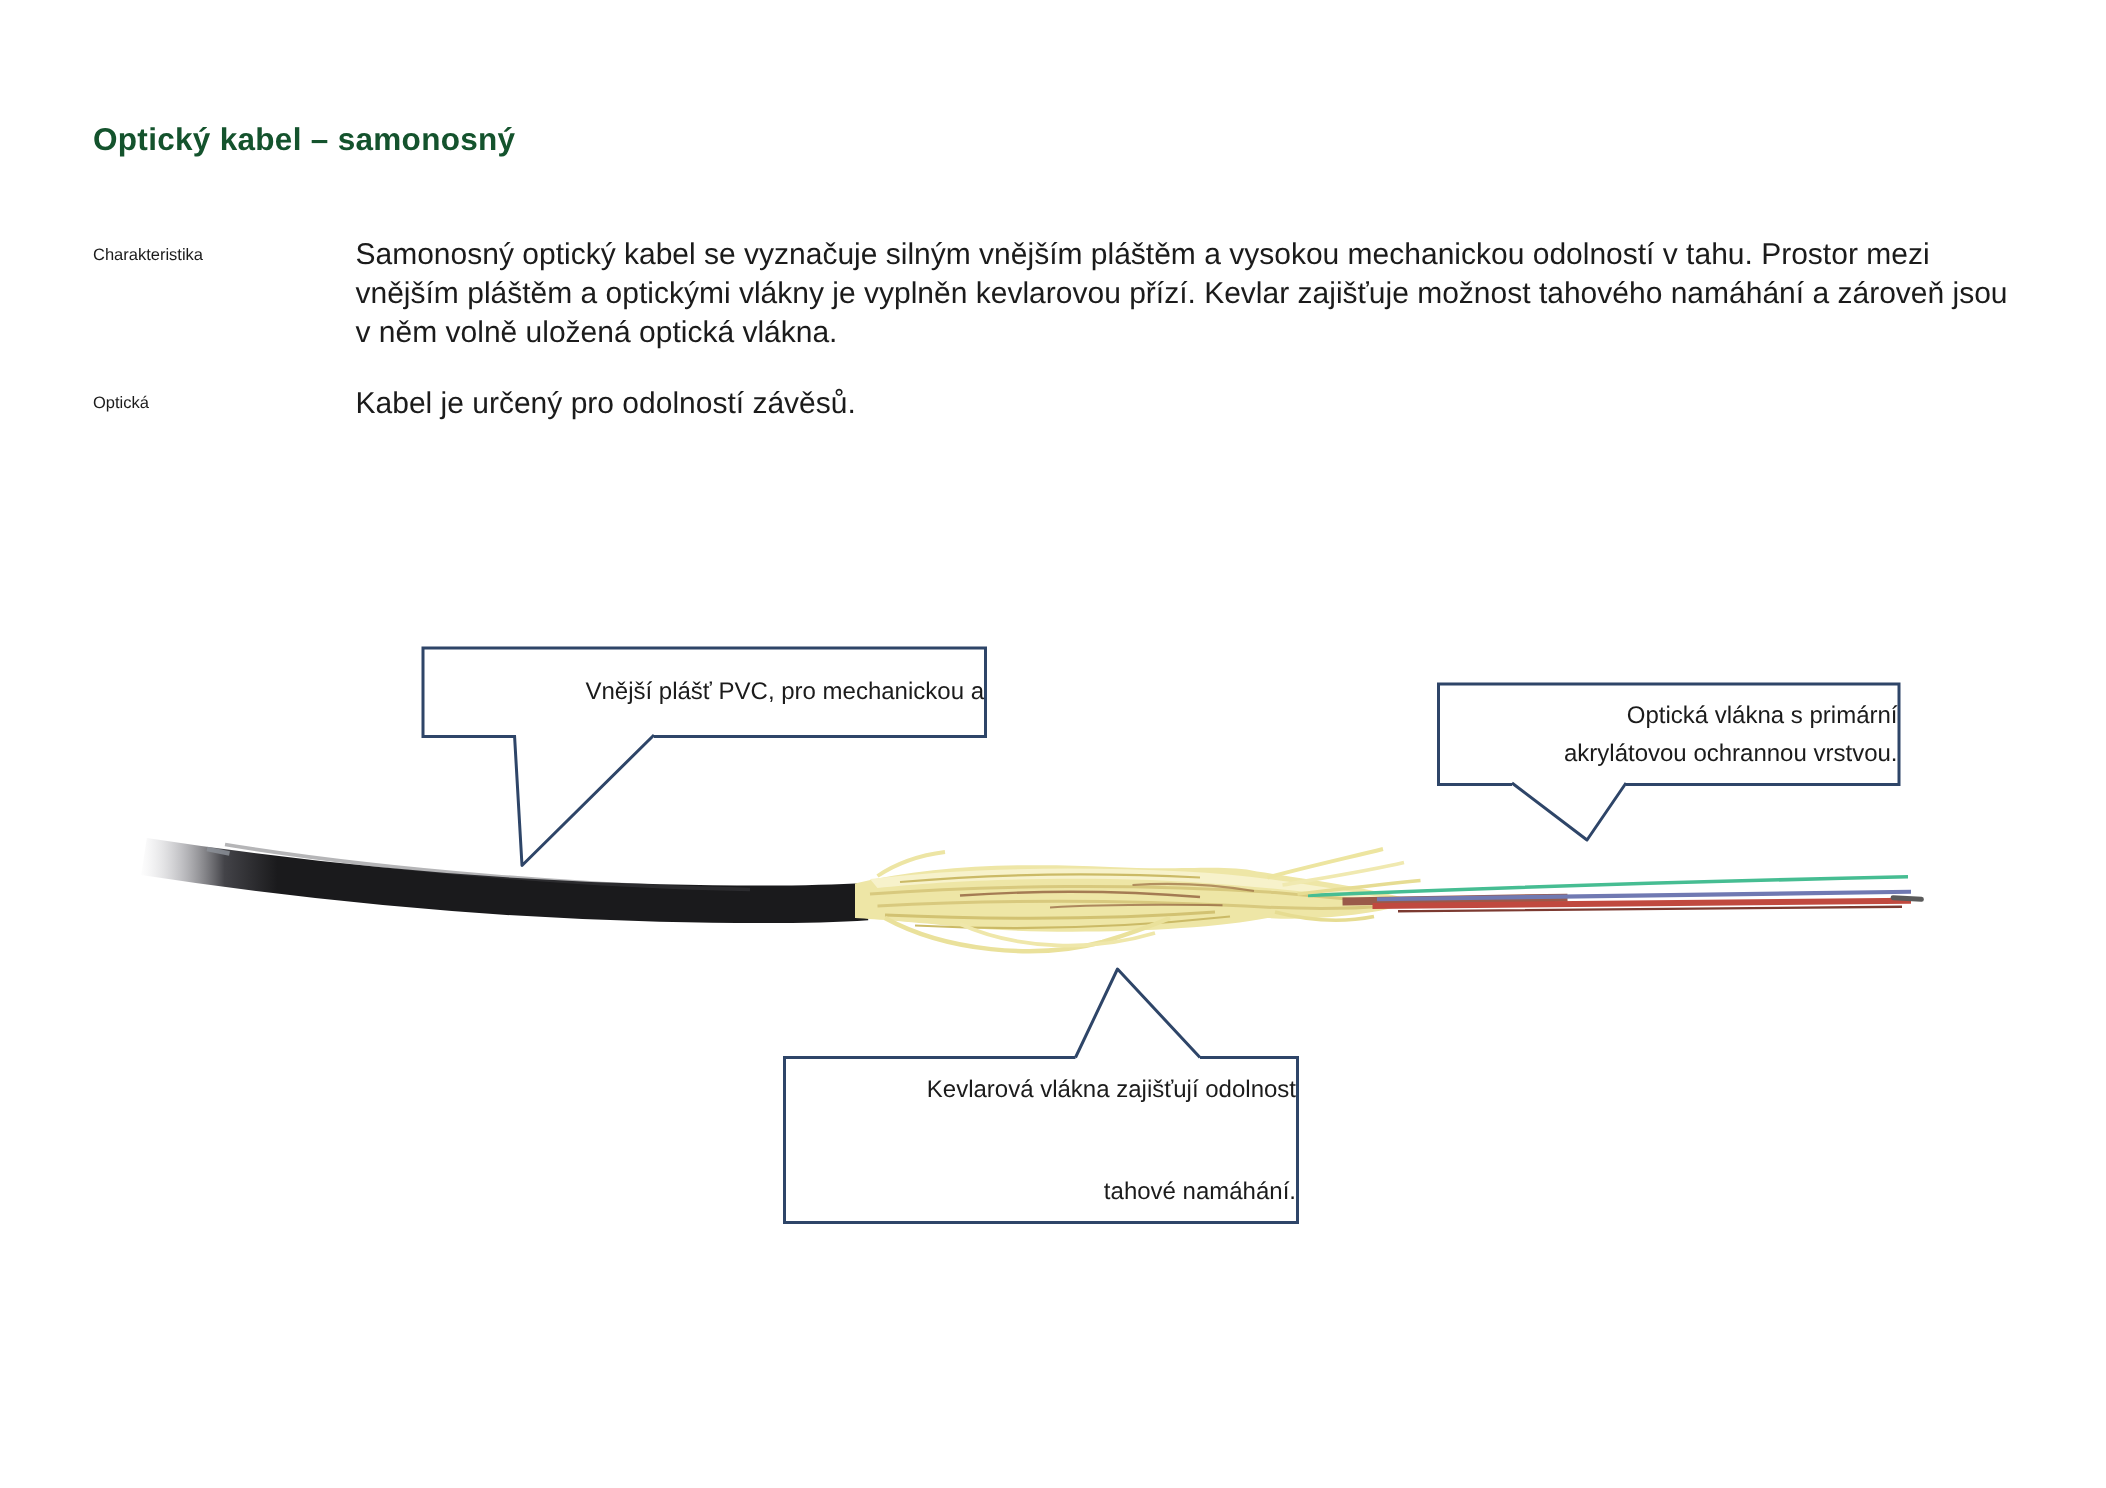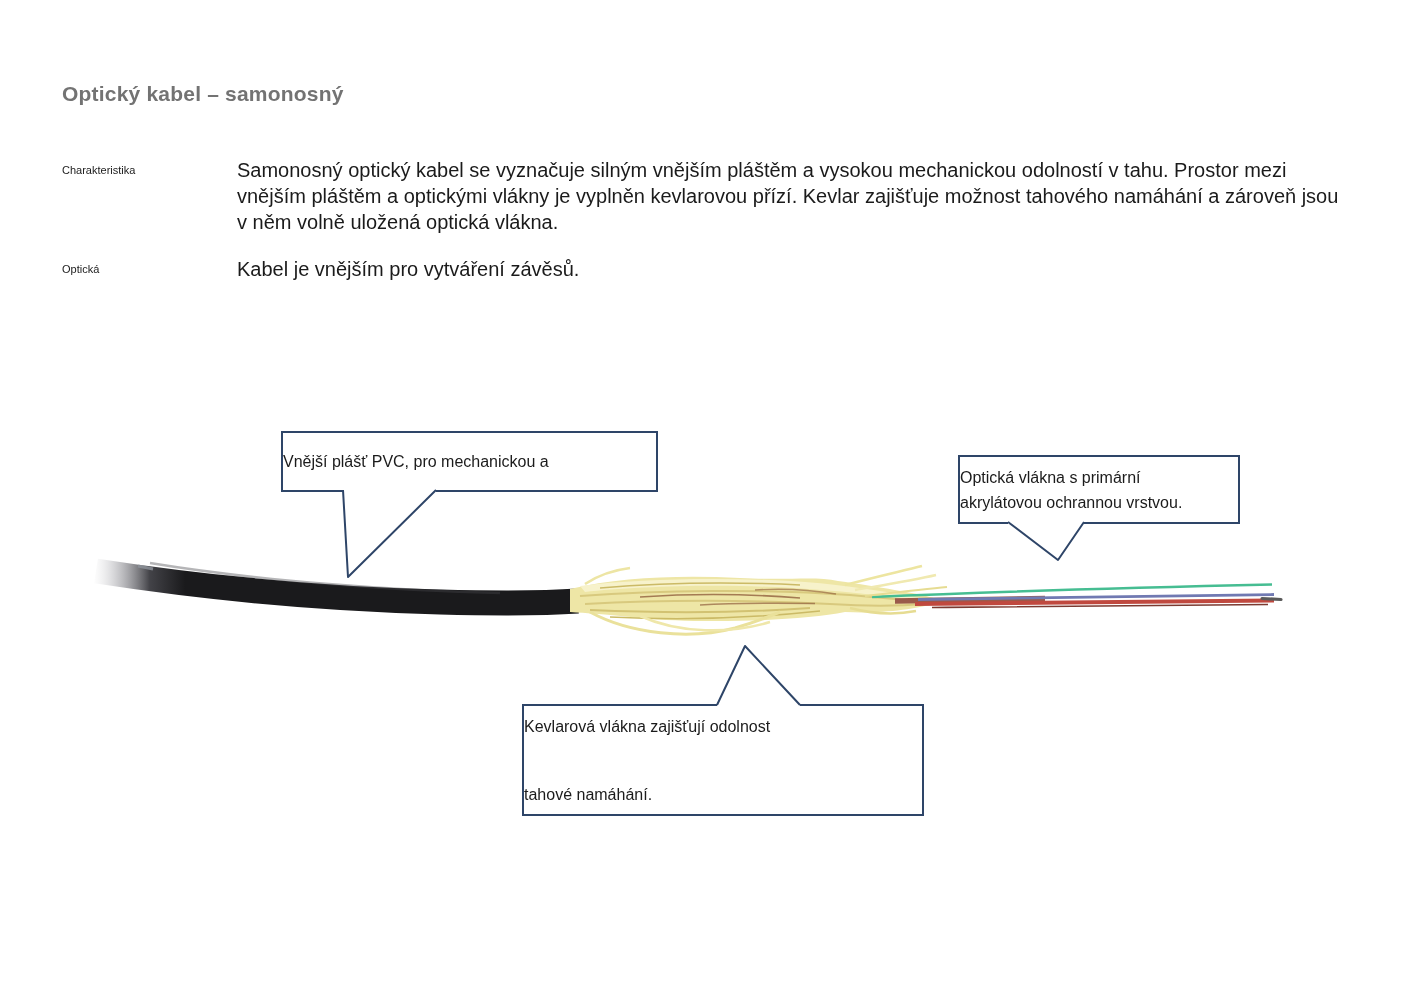--- a/index.html
+++ b/index.html
@@ -6,66 +6,66 @@
   .page{
     position:relative;
     width:1404px;height:992px;
     background:#ffffff;
     font-family:"Liberation Sans", sans-serif;
     color:#1b1b1b;
     overflow:hidden;
   }
   .doc-title{
     position:absolute;left:62px;top:82px;
-    font-size:21px;font-weight:700;color:#737373;
+    font-size:21px;font-weight:700;color:#14532d;
     letter-spacing:.2px;
   }
   .row-label{
     position:absolute;left:62px;width:170px;
     font-size:11px;line-height:26px;
   }
   .row-text{
     position:absolute;left:237px;width:1108px;
     font-size:20px;line-height:26px;
   }
   #row1-label,#row1-text{top:157px;}
   #row2-label,#row2-text{top:256px;}
 
   .callout{
     position:absolute;
     box-sizing:border-box;
     background:#ffffff;
     border:2px solid #2E4568;
     display:flex;flex-direction:column;
-    align-items:flex-start;justify-content:center;
+    align-items:flex-end;justify-content:center;
     text-align:center;
     font-size:16px;line-height:25px;
     z-index:2;
   }
   #callout-jacket{left:281px;top:431px;width:377px;height:61px;}
-  #callout-fibers{left:958px;top:455px;width:282px;height:69px;}
-  #callout-kevlar{left:522px;top:704px;width:402px;height:112px;gap:43px;}
+  #callout-fibers{left:958px;top:455px;width:309px;height:69px;}
+  #callout-kevlar{left:522px;top:704px;width:344px;height:112px;gap:43px;}
 
   #figure-svg{
     position:absolute;left:0;top:0;width:1404px;height:992px;
     z-index:5;pointer-events:none;
   }
 </style>
 </head>
 <body>
 
 <div class="page">
 
   <div class="doc-title"><span>Optický kabel – samonosný</span></div>
 
   <div class="row-label" id="row1-label">Charakteristika</div>
   <div class="row-text" id="row1-text">Samonosný optický kabel se vyznačuje silným vnějším pláštěm a vysokou mechanickou odolností v tahu. Prostor mezi vnějším pláštěm a optickými vlákny je vyplněn kevlarovou přízí. Kevlar zajišťuje možnost tahového namáhání a zároveň jsou v něm volně uložená optická vlákna.</div>
 
   <div class="row-label" id="row2-label">Optická</div>
-  <div class="row-text" id="row2-text">Kabel je vnějším pro vytváření závěsů.</div>
+  <div class="row-text" id="row2-text">Kabel je určený pro odolností závěsů.</div>
 
   <div class="callout" id="callout-jacket">
     <div>Vnější plášť PVC, pro mechanickou a</div>
   </div>
 
   <div class="callout" id="callout-fibers">
     <div>Optická vlákna s primární</div>
     <div>akrylátovou ochrannou vrstvou.</div>
   </div>
 

